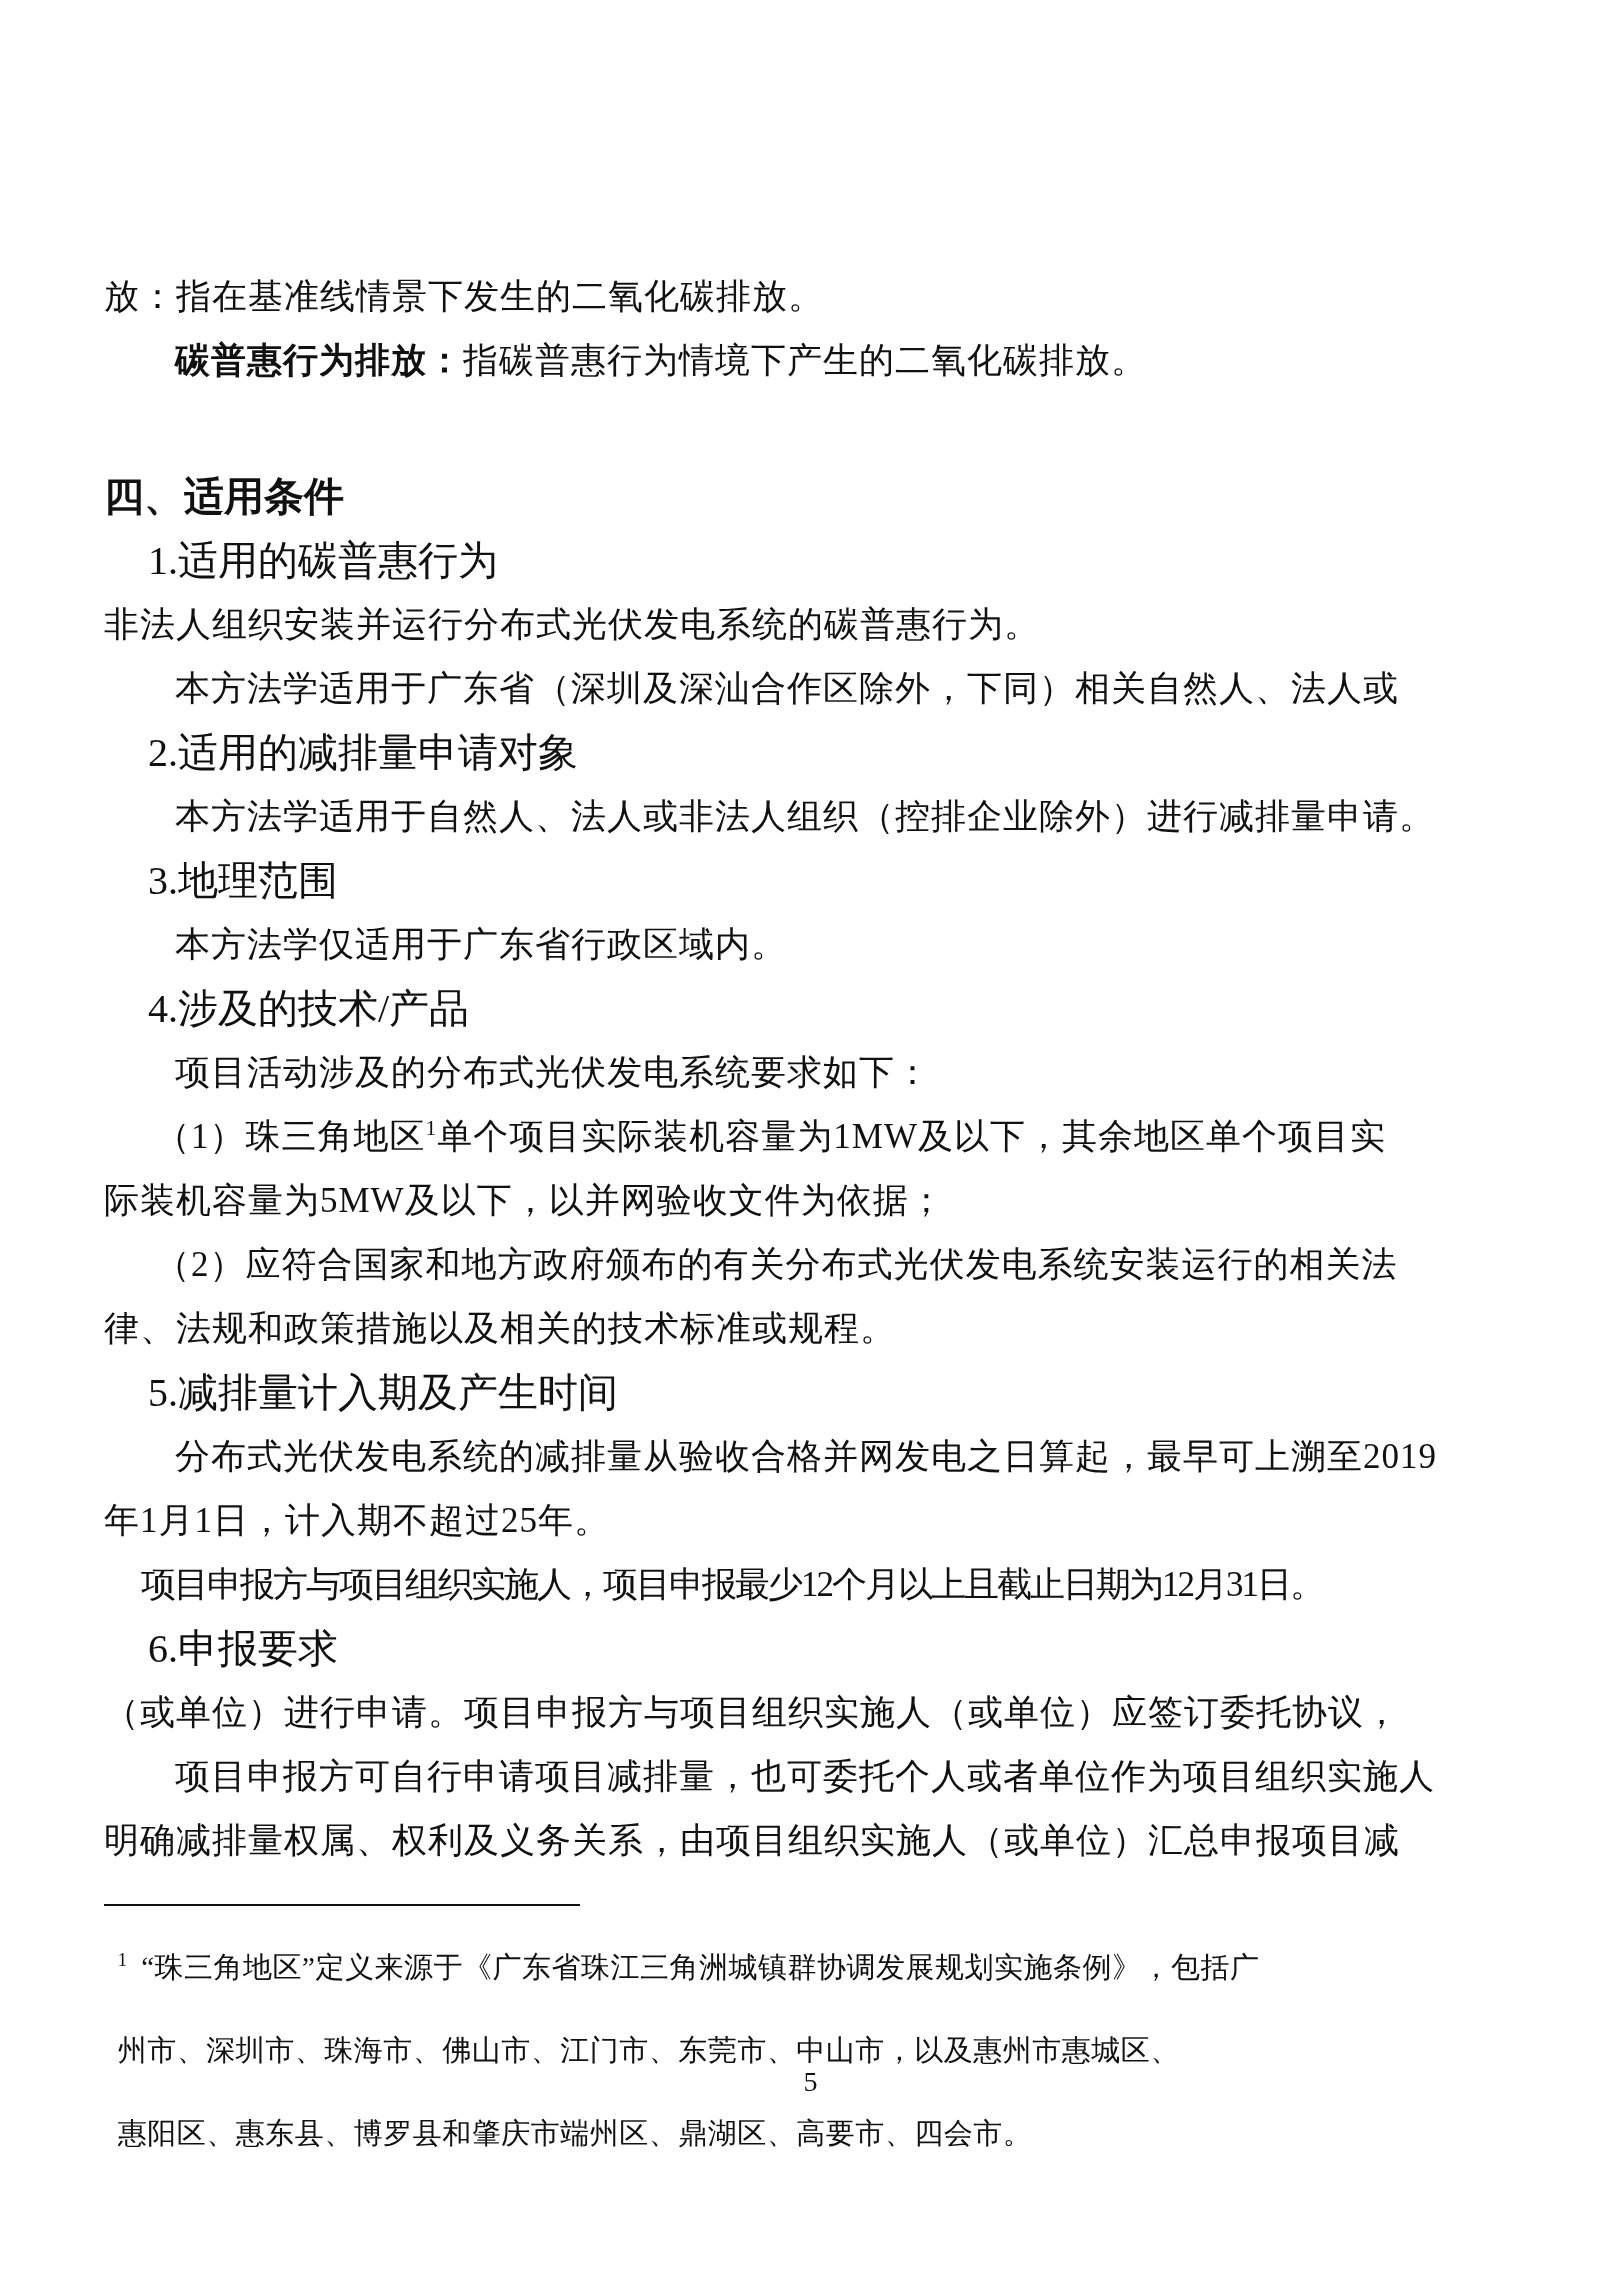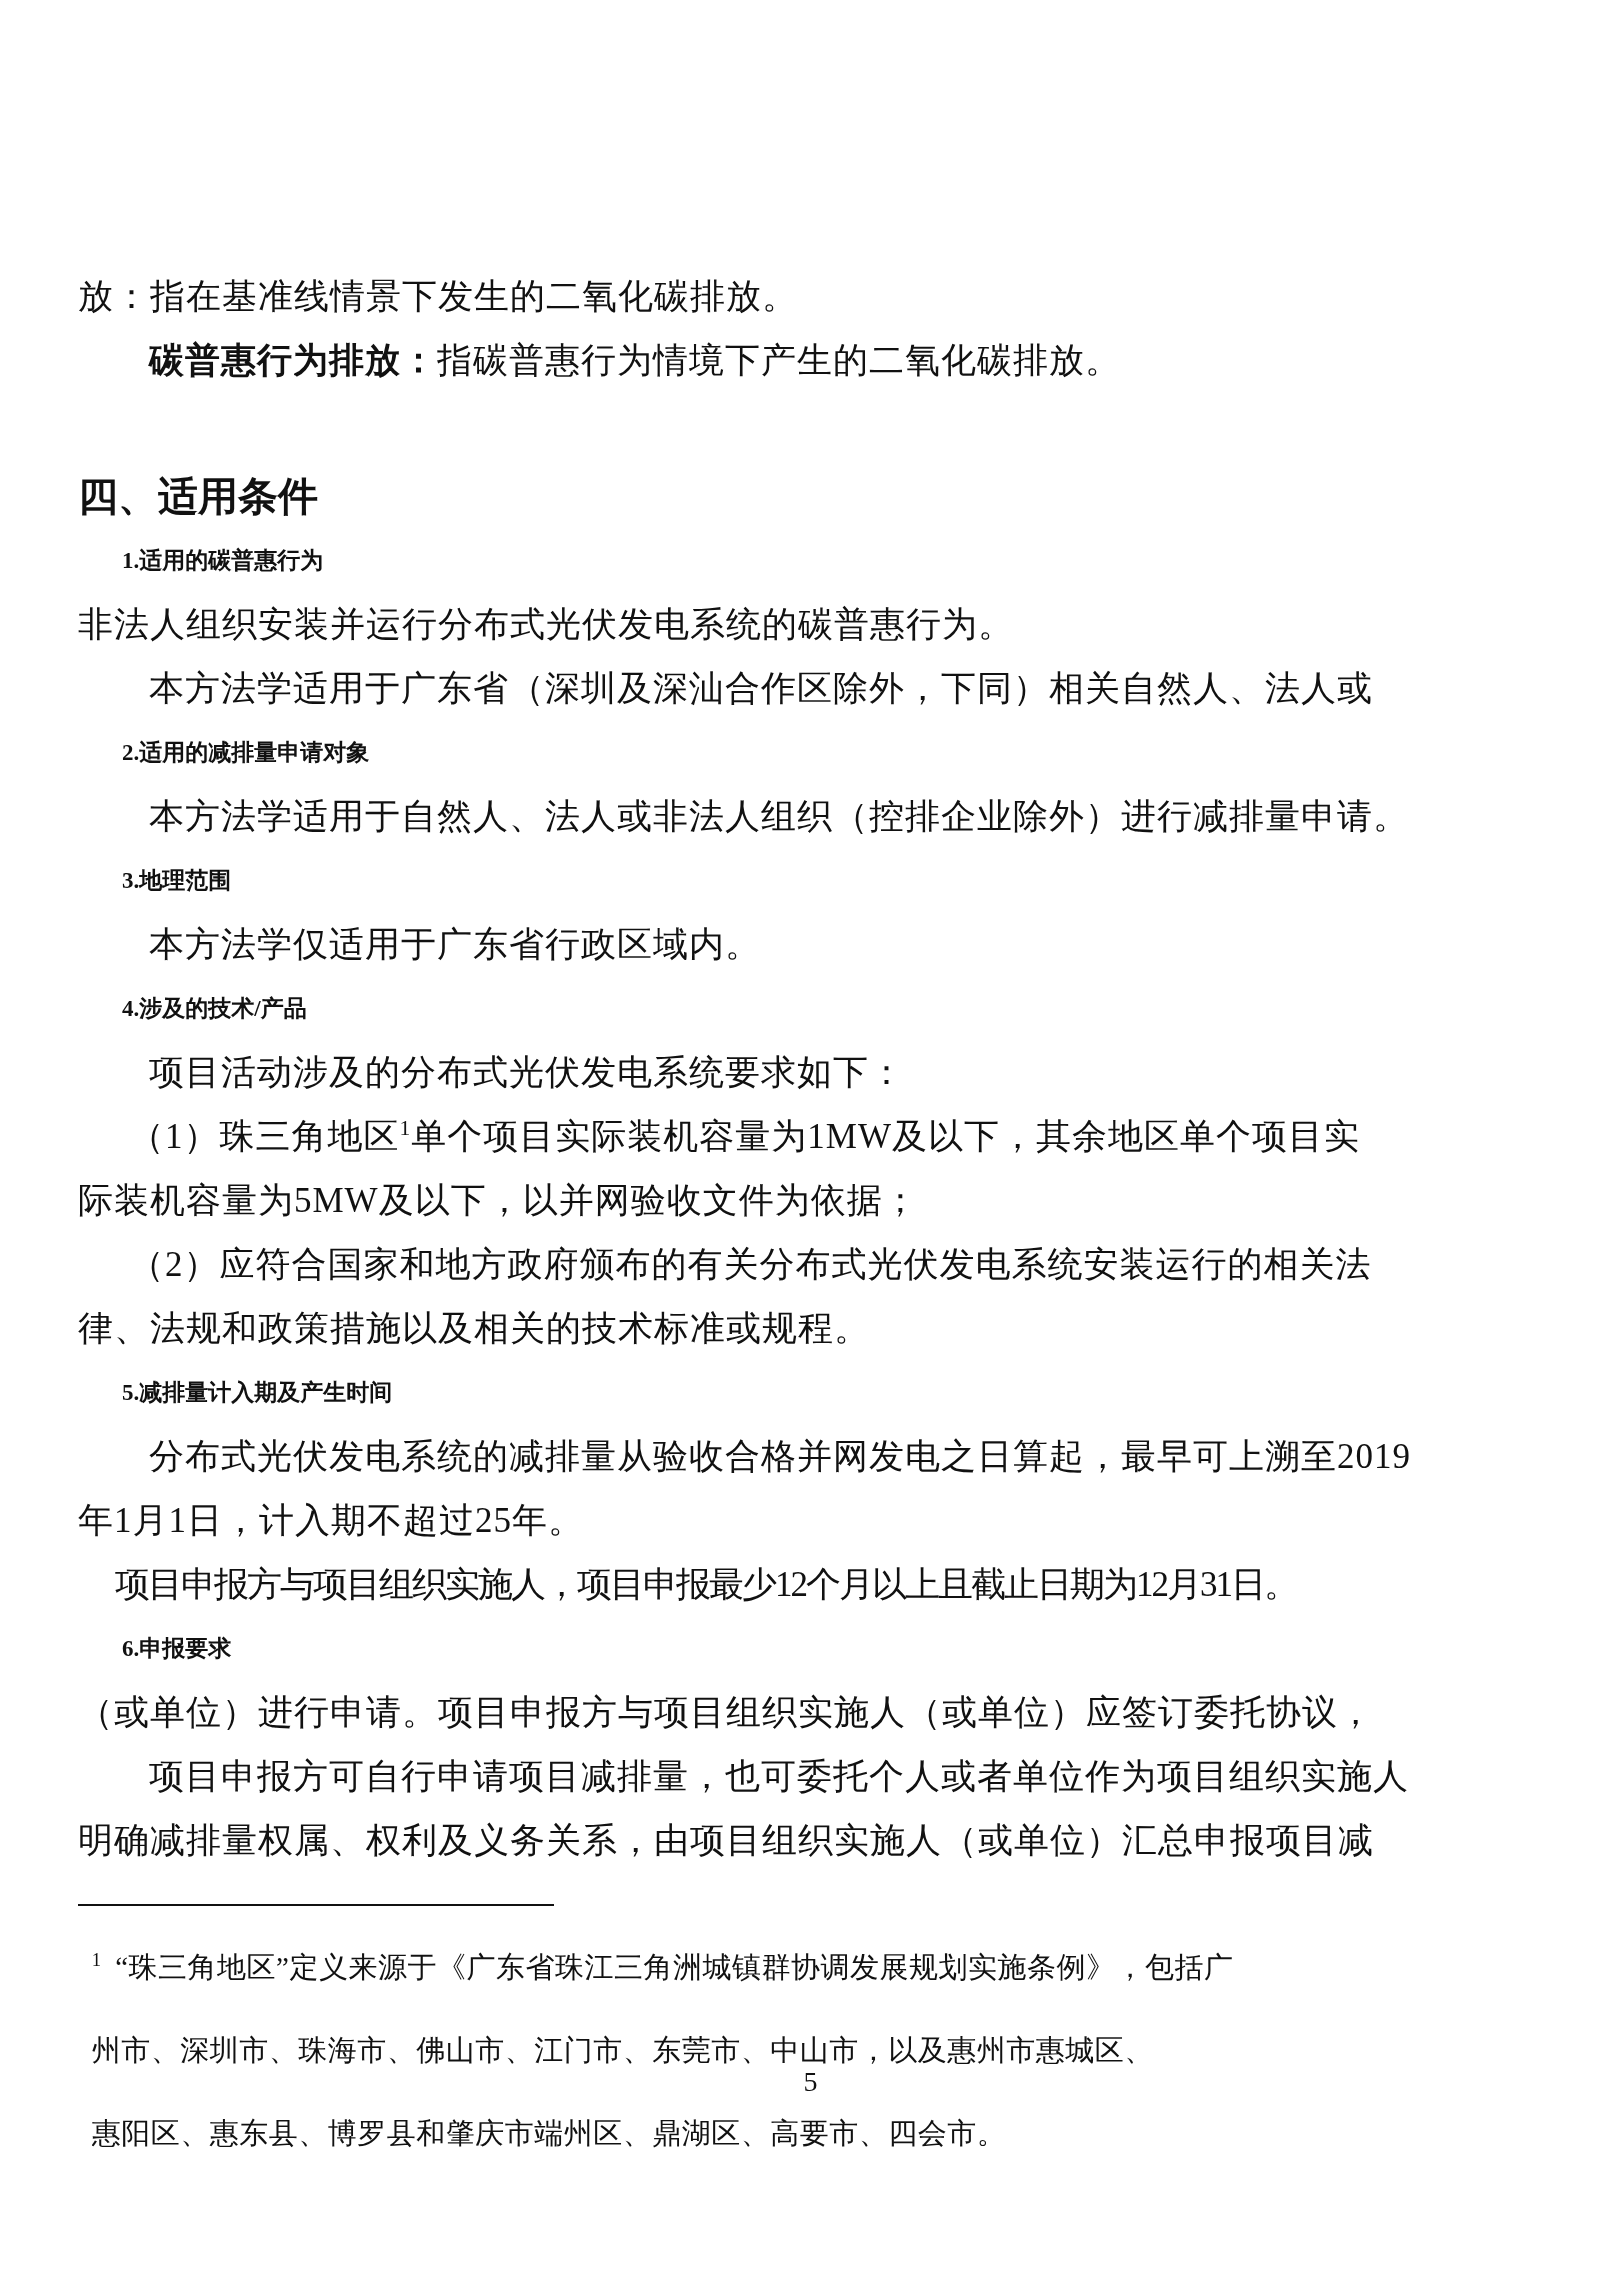--- a/index.html
+++ b/index.html
@@ -9,21 +9,21 @@
   }
   .page {
     position: relative;
     width: 1621px;
     height: 2293px;
     background: #ffffff;
     color: #111111;
     font-family: "Liberation Serif", "DejaVu Serif", serif;
     overflow: hidden;
     box-sizing: border-box;
-    padding: 265px 139px 0 78px;
+    padding: 265px 139px 0 104px;
   }
   .bodyline {
     font-size: 35px;
     line-height: 64px;
     letter-spacing: 1px;
     white-space: nowrap;
     overflow: hidden;
   }
   .indent2 { padding-left: 71px; }
   .indent-item { padding-left: 51px; }
@@ -31,22 +31,22 @@
   .indent-small { padding-left: 37px; }
   .tight { letter-spacing: -2px; }
   .h2 {
     font-size: 40px;
     font-weight: bold;
     line-height: 64px;
     margin-top: 72px;
     white-space: nowrap;
   }
   .h3 {
-    font-size: 23px;
-    font-weight: bold;
+    font-size: 40px;
+    font-weight: normal;
     line-height: 64px;
     white-space: nowrap;
   }
   .bold { font-weight: bold; }
   sup.fnref {
     font-size: 21.6px;
     vertical-align: super;
     line-height: 0;
   }
   .footnote-sep {

